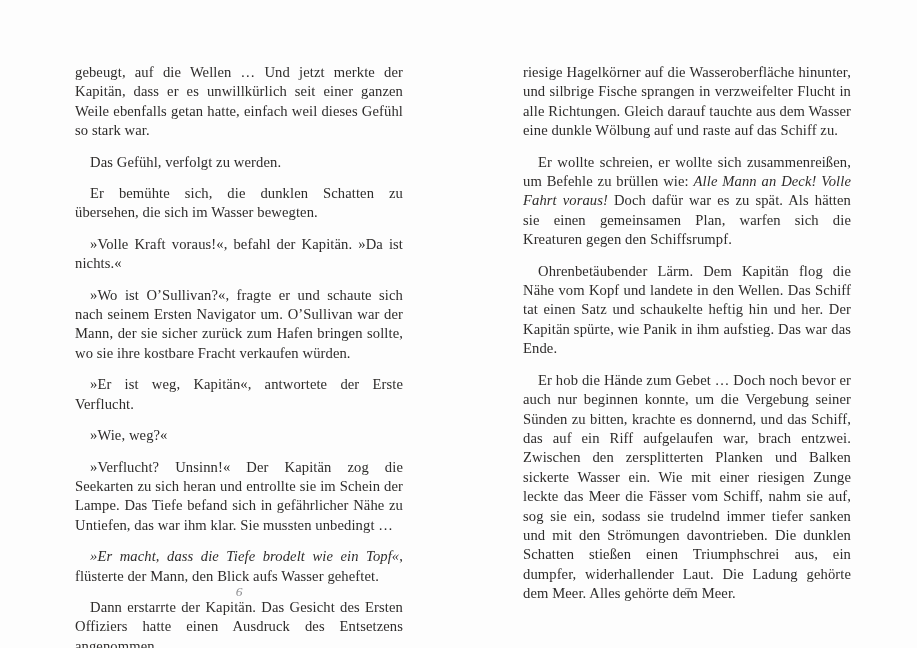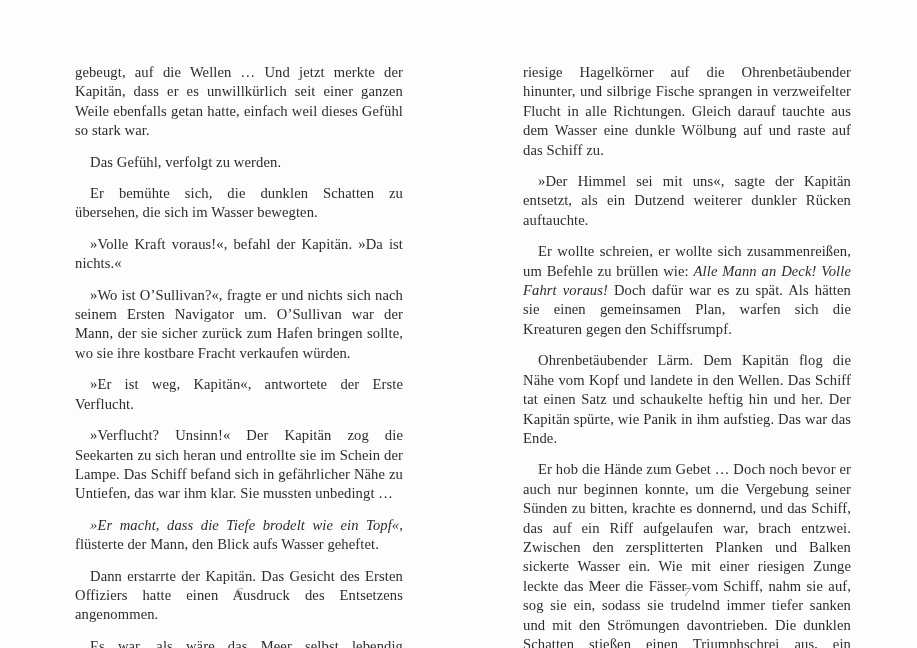--- a/index.html
+++ b/index.html
@@ -59,34 +59,34 @@
 <body>
 
 <div class="spread">
 
   <div class="page page-left">
     <div class="textcol">
         <p class="para"><span>gebeugt, auf die Wellen … Und jetzt merkte der Kapitän, dass er es unwillkürlich seit einer ganzen Weile ebenfalls getan hatte, einfach weil dieses Gefühl so stark war.</span></p>
         <p class="para indent"><span>Das Gefühl, verfolgt zu werden.</span></p>
         <p class="para indent"><span>Er bemühte sich, die dunklen Schatten zu übersehen, die sich im Wasser bewegten.</span></p>
         <p class="para indent"><span>»Volle Kraft voraus!«, befahl der Kapitän. »Da ist nichts.«</span></p>
-        <p class="para indent"><span>»Wo ist O’Sullivan?«, fragte er und nichts sich nach seinem Ersten Navigator um. O’Sullivan war der Mann, der sie sicher zurück zum Hafen bringen sollte, wo sie ihre kostbare Fracht verkaufen würden.</span></p>
+        <p class="para indent"><span>»Wo ist O’Sullivan?«, fragte er und schaute sich nach seinem Ersten Navigator um. O’Sullivan war der Mann, der sie sicher zurück zum Hafen bringen sollte, wo sie ihre kostbare Fracht verkaufen würden.</span></p>
         <p class="para indent"><span>»Er ist weg, Kapitän«, antwortete der Erste Verflucht.</span></p>
-        <p class="para indent"><span>»Verflucht? Unsinn!« Der Kapitän zog die Seekarten zu sich heran und entrollte sie im Schein der Lampe. Das Schiff befand sich in gefährlicher Nähe zu Untiefen, das war ihm klar. Sie mussten unbedingt …</span></p>
+        <p class="para indent"><span>»Wie, weg?«</span></p>
+        <p class="para indent"><span>»Verflucht? Unsinn!« Der Kapitän zog die Seekarten zu sich heran und entrollte sie im Schein der Lampe. Das Tiefe befand sich in gefährlicher Nähe zu Untiefen, das war ihm klar. Sie mussten unbedingt …</span></p>
         <p class="para indent"><span class="em">»Er macht, dass die Tiefe brodelt wie ein Topf«</span><span>, flüsterte der Mann, den Blick aufs Wasser geheftet.</span></p>
         <p class="para indent"><span>Dann erstarrte der Kapitän. Das Gesicht des Ersten Offiziers hatte einen Ausdruck des Entsetzens angenommen.</span></p>
         <p class="para indent"><span>Es war, als wäre das Meer selbst lebendig geworden. Aus dem aufgewühlten Wasser stieg glitzernde Gischt auf und griff gierig nach dem Schiff. Dunkle Vögel stürzten wie</span></p>
       </div>
     <div class="pagenum">6</div>
   </div>
 
   <div class="page page-right">
     <div class="textcol">
-        <p class="para"><span>riesige Hagelkörner auf die Ohrenbetäubender hinunter, und silbrige Fische sprangen in verzweifelter Flucht in alle Richtungen. Gleich darauf tauchte aus dem Wasser eine dunkle Wölbung auf und raste auf das Schiff zu.</span></p>
-        <p class="para indent"><span>»Der Himmel sei mit uns«, sagte der Kapitän entsetzt, als ein Dutzend weiterer dunkler Rücken auftauchte.</span></p>
+        <p class="para"><span>riesige Hagelkörner auf die Wasseroberfläche hinunter, und silbrige Fische sprangen in verzweifelter Flucht in alle Richtungen. Gleich darauf tauchte aus dem Wasser eine dunkle Wölbung auf und raste auf das Schiff zu.</span></p>
         <p class="para indent"><span>Er wollte schreien, er wollte sich zusammenreißen, um Befehle zu brüllen wie: </span><span class="em">Alle Mann an Deck! Volle Fahrt voraus!</span><span> Doch dafür war es zu spät. Als hätten sie einen gemeinsamen Plan, warfen sich die Kreaturen gegen den Schiffsrumpf.</span></p>
         <p class="para indent"><span>Ohrenbetäubender Lärm. Dem Kapitän flog die Nähe vom Kopf und landete in den Wellen. Das Schiff tat einen Satz und schaukelte heftig hin und her. Der Kapitän spürte, wie Panik in ihm aufstieg. Das war das Ende.</span></p>
         <p class="para indent"><span>Er hob die Hände zum Gebet … Doch noch bevor er auch nur beginnen konnte, um die Vergebung seiner Sünden zu bitten, krachte es donnernd, und das Schiff, das auf ein Riff aufgelaufen war, brach entzwei. Zwischen den zersplitterten Planken und Balken sickerte Wasser ein. Wie mit einer riesigen Zunge leckte das Meer die Fässer vom Schiff, nahm sie auf, sog sie ein, sodass sie trudelnd immer tiefer sanken und mit den Strömungen davontrieben. Die dunklen Schatten stießen einen Triumphschrei aus, ein dumpfer, widerhallender Laut. Die Ladung gehörte dem Meer. Alles gehörte dem Meer.</span></p>
       </div>
     <div class="pagenum">7</div>
   </div>
 
 </div>
 
 </body></html>

